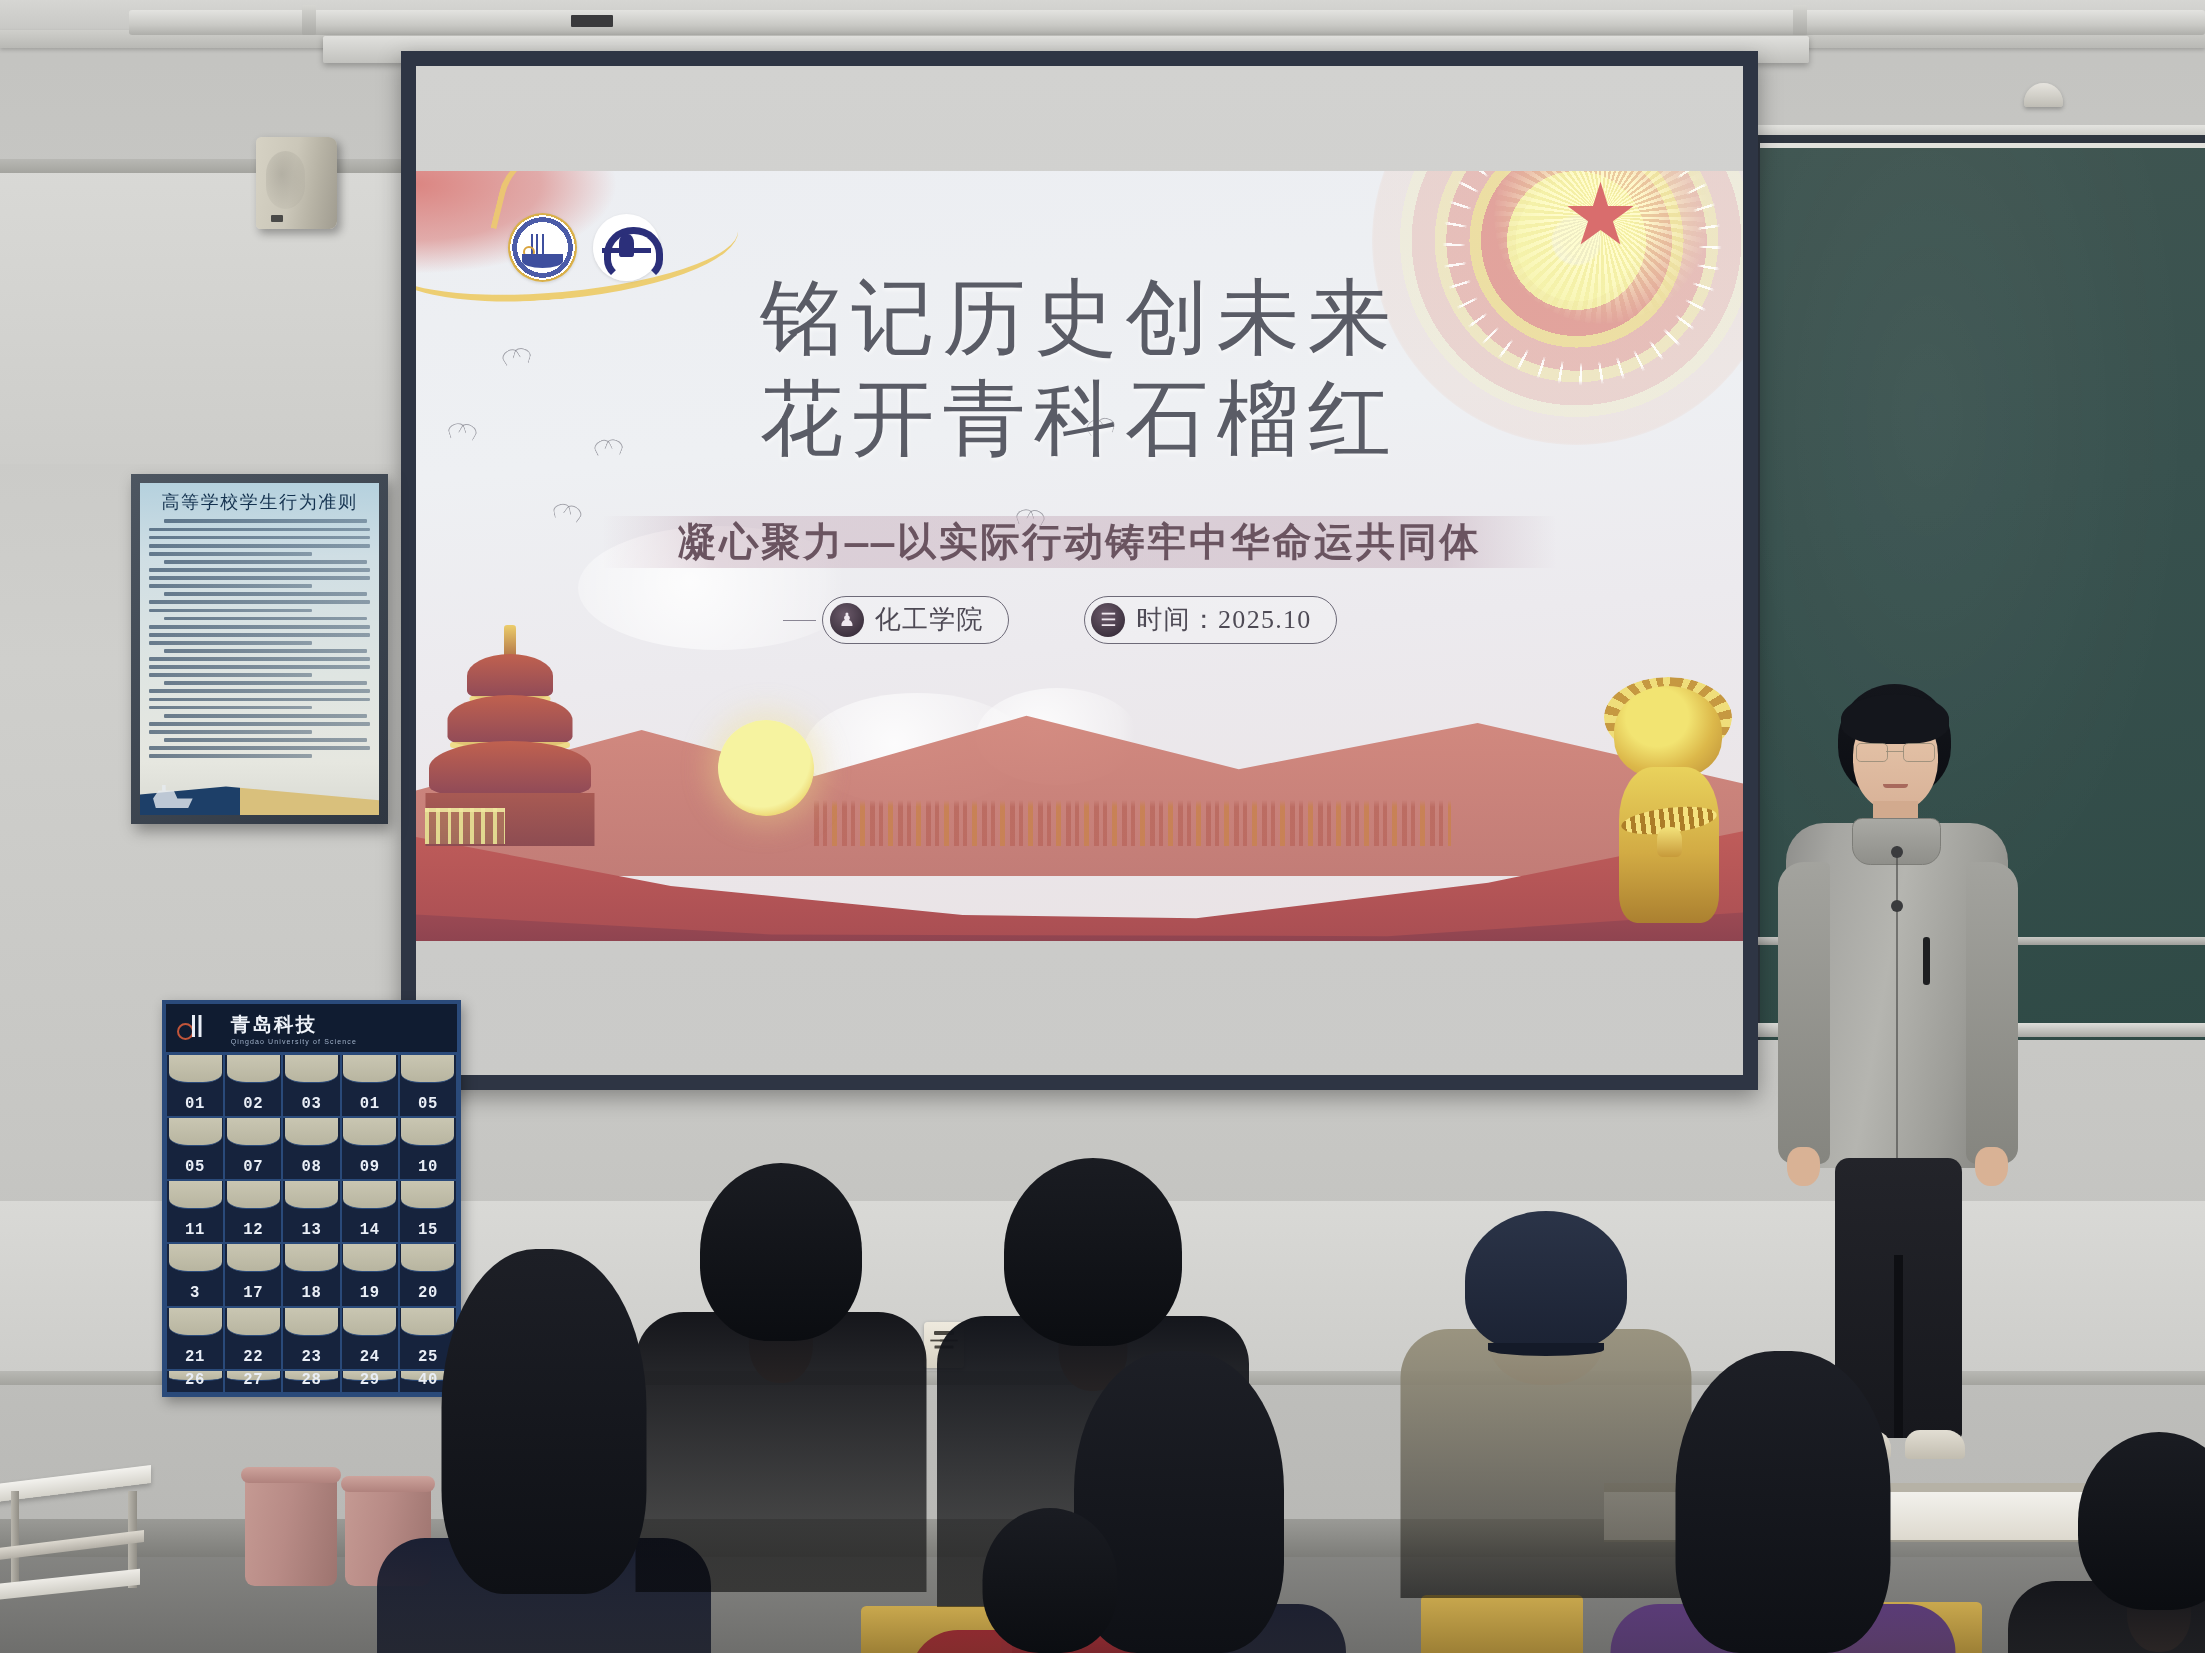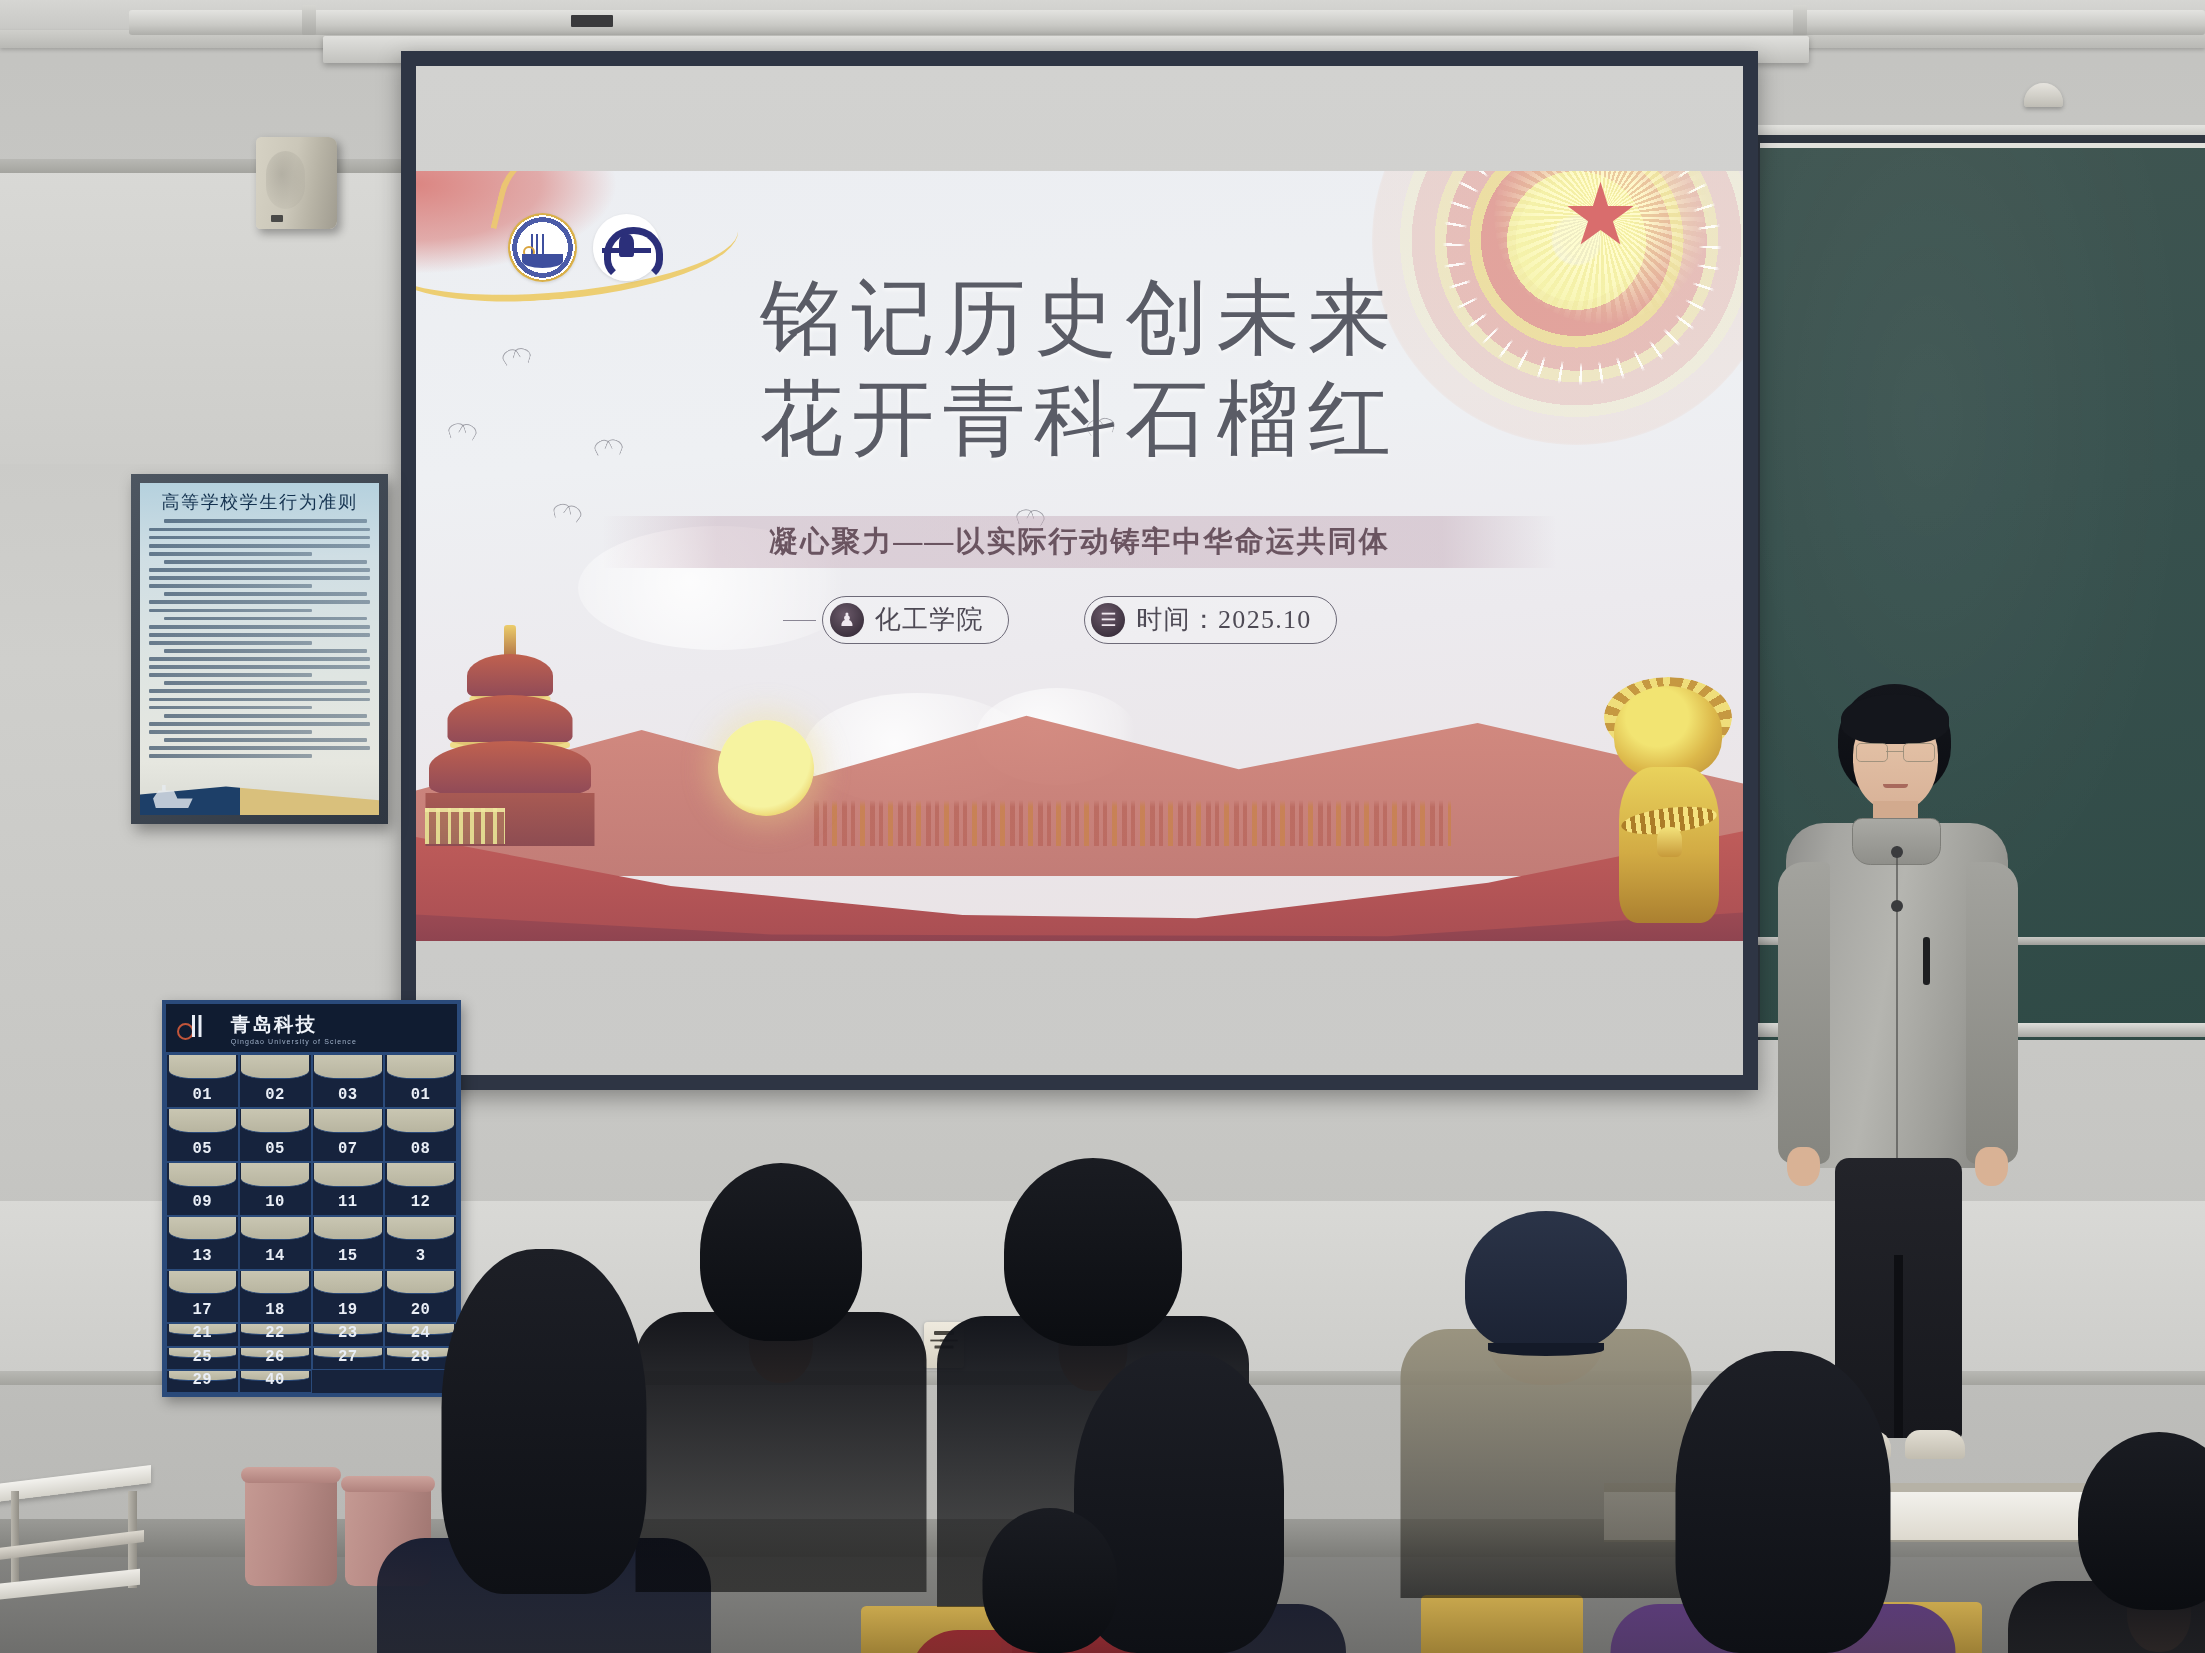--- a/index.html
+++ b/index.html
@@ -368,22 +368,22 @@
     letter-spacing:.10em;
     color:#5a5c66;
     text-shadow:0 1.6px 4.8px rgba(255,255,255,.75);
   }
   .slide-subtitle-band{
     position:absolute; left:14%; right:14%; top:345px; height:52px;
     background:linear-gradient(90deg, rgba(198,176,190,0) 0%, rgba(198,172,186,.45) 12%, rgba(196,170,184,.48) 88%, rgba(198,176,190,0) 100%);
     display:flex; align-items:center; justify-content:center;
   }
   .slide-subtitle{
-    font-family:Liberation Serif, serif;
-    font-size:29px; letter-spacing:.07em; color:#6a5460; font-weight:600;
+    font-family:Liberation Mono, monospace;
+    font-size:39px; letter-spacing:.07em; color:#6a5460; font-weight:600;
   }
   .slide-pills{
     position:absolute; left:0; right:0; top:425px;
     display:flex; justify-content:center; align-items:center; gap:75px;
   }
   .pill{
     display:flex; align-items:center; gap:10.8px;
     border:1.6px solid #6d6a78; border-radius:32px;
     padding:5.4px 24px 5.4px 6.5px;
     background:rgba(255,255,255,.2);
@@ -460,21 +460,21 @@
     border:2.7px solid #c1553a; border-radius:50%;
   }
   .pockets-logo::after{
     content:""; position:absolute; left:16px; top:1.1px; width:3.2px; height:22.6px;
     background:#e9eef6; box-shadow:6.5px 0 0 #e9eef6;
   }
   .pockets-brand{ color:#eef2f8; font-size:19.4px; letter-spacing:.12em; font-weight:700;
     font-family:"Liberation Serif", serif; }
   .pockets-brand-en{ color:#9fb0c8; font-size:7px; letter-spacing:.16em; display:block; }
   .pockets-grid{
-    display:grid; grid-template-columns:repeat(4,1fr); grid-template-rows:repeat(5,1fr);
+    display:grid; grid-template-columns:repeat(5,1fr); grid-template-rows:repeat(5,1fr);
     height:calc(100% - 50px);
   }
   .pocket{
     position:relative; border:1.1px solid #2a4a7a; background:#16233d;
     display:flex; align-items:flex-end; justify-content:center; padding-bottom:3.2px;
   }
   .pocket::before{
     content:""; position:absolute; left:1.6px; right:1.6px; top:0; height:44%;
     background:linear-gradient(180deg,#c9c6b2,#b8b5a0);
     border-bottom:1.6px solid #2a4a7a;

